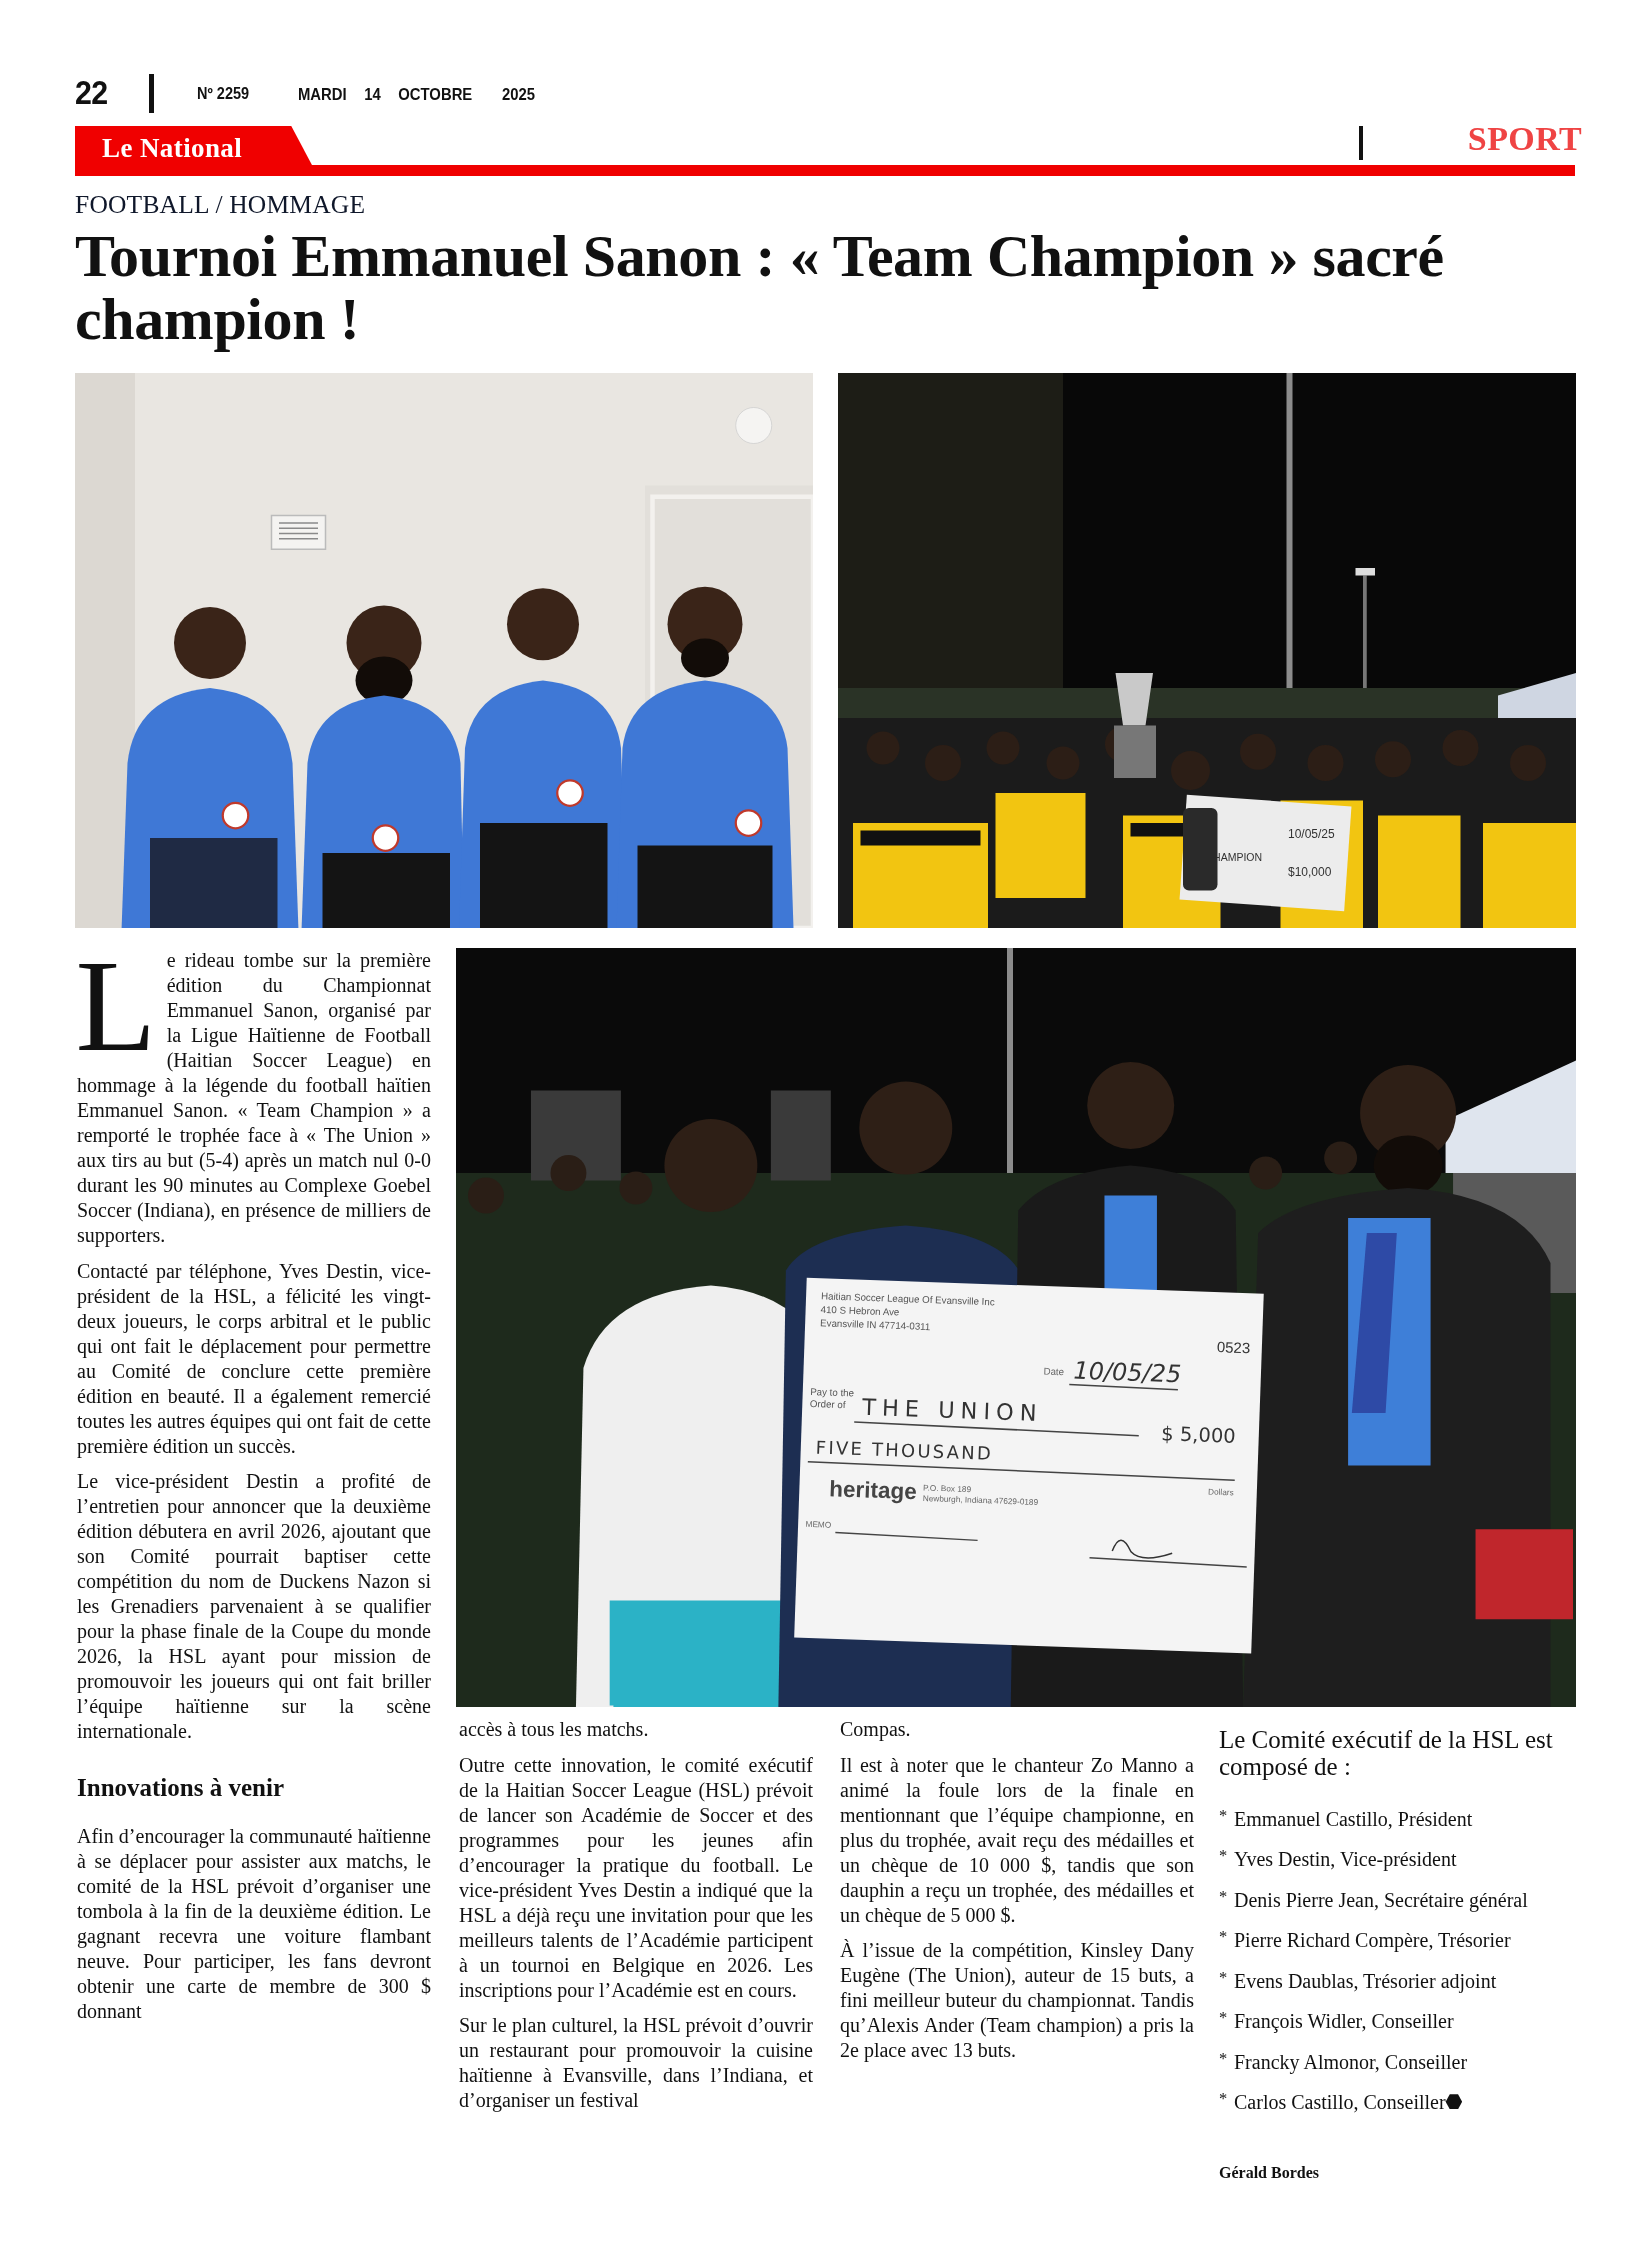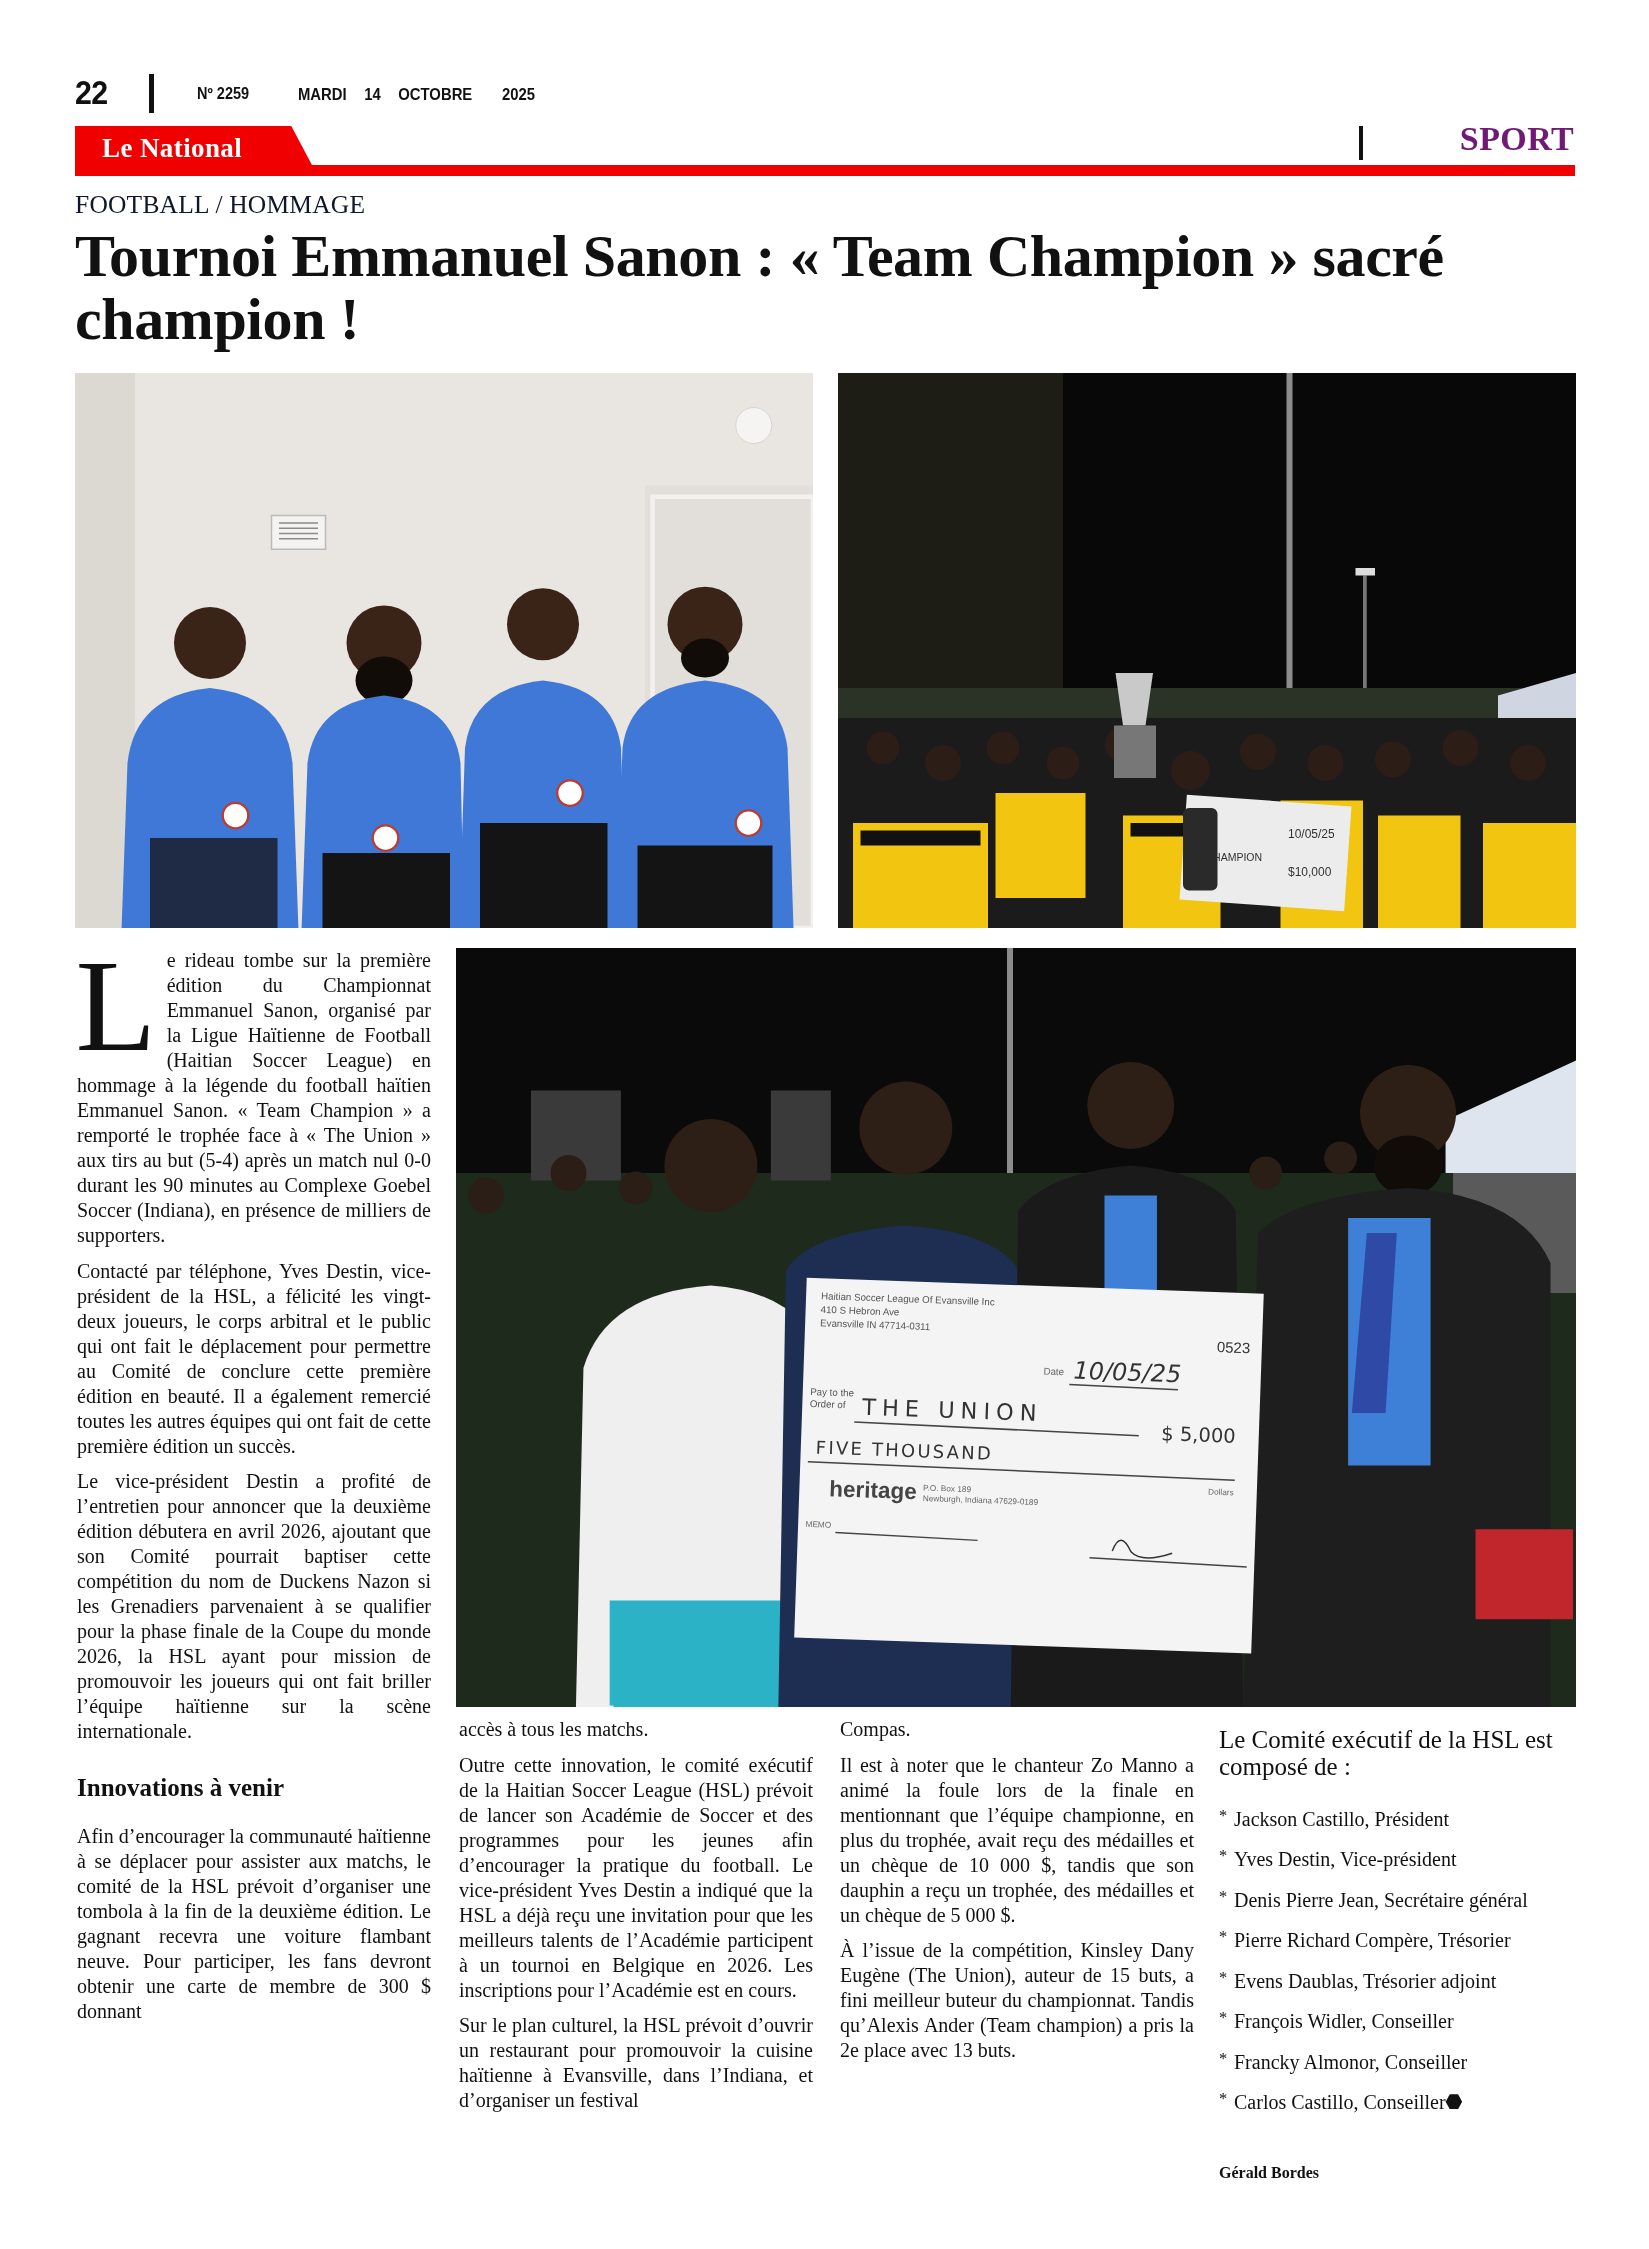--- a/index.html
+++ b/index.html
@@ -13,21 +13,21 @@
   .issue { font-family: "Liberation Sans", sans-serif; font-weight: 700; font-size: 16.5px; color: #111; transform: scaleX(0.88); transform-origin: left; }
   .dateline { position: absolute; left: 298px; top: 85px; font-family: "Liberation Sans", sans-serif; font-weight: 700; font-size: 16.5px; color: #111; display: flex; gap: 19.5px; transform: scaleX(0.9); transform-origin: left; }
   .dateline span:last-child { margin-left: 13.5px; }
 
   .brand-strip { position: absolute; left: 75px; top: 124px; width: 1500px; height: 52px; }
   .brand-tab { position: absolute; left: 0; top: 1.5px; width: 242px; height: 49px; background: #f00000;
                clip-path: polygon(0 0, 216px 0, 242px 49px, 0 49px); }
   .brand-name { position: absolute; left: 27px; top: 9px; font-family: "Liberation Serif", serif; font-weight: 700; font-size: 27px; color: #fff; letter-spacing: 0.4px; }
   .red-rule { position: absolute; left: 0; top: 41px; width: 1500px; height: 11.2px; background: #f00000; }
   .section-sep { position: absolute; left: 1359px; top: 126px; width: 3.7px; height: 34px; background: #111; }
-  .section-name { position: absolute; right: 76px; top: 120px; font-family: "Liberation Serif", serif; font-weight: 700; font-size: 34px; color: #701a75; letter-spacing: 0.4px; }
+  .section-name { position: absolute; right: 68px; top: 120px; font-family: "Liberation Serif", serif; font-weight: 700; font-size: 34px; color: #ef4444; letter-spacing: 0.4px; }
 
   
   .kicker { position: absolute; left: 75px; top: 190px; font-family: "Liberation Serif", serif; font-size: 25.5px; letter-spacing: 0.2px; color: #0f172a; }
   .headline { position: absolute; left: 75px; top: 225px; width: 1425px; font-family: "Liberation Serif", serif; font-weight: 700; font-size: 60px; line-height: 63px; color: #111; letter-spacing: -0.4px; }
 
   
   .photo { position: absolute; overflow: hidden; }
   .photo svg { display: block; width: 100%; height: 100%; }
   .photo-1 { left: 75px; top: 373px; width: 738px; height: 555px; }
   .photo-2 { left: 838px; top: 373px; width: 738px; height: 555px; }
@@ -247,21 +247,21 @@
 
 <div class="col col-3">
   <p>Compas.</p>
   <p>Il est à noter que le chanteur Zo Manno a animé la foule lors de la finale en mentionnant que l’équipe championne, en plus du trophée, avait reçu des médailles et un chèque de 10 000 $, tandis que son dauphin a reçu un trophée, des médailles et un chèque de 5 000 $.</p>
   <p>À l’issue de la compétition, Kinsley Dany Eugène (The Union), auteur de 15 buts, a fini meilleur buteur du championnat. Tandis qu’Alexis Ander (Team champion) a pris la 2e place avec 13 buts.</p>
 </div>
 
 <div class="col col-4">
   <h3 class="box-title">Le Comité exécutif de la HSL est composé de :</h3>
   <ul class="committee">
-    <li><span class="star">*</span><span>Jackson Castillo, Président</span></li>
+    <li><span class="star">*</span><span>Emmanuel Castillo, Président</span></li>
     <li><span class="star">*</span><span>Yves Destin, Vice-président</span></li>
     <li><span class="star">*</span><span>Denis Pierre Jean, Secrétaire général</span></li>
     <li><span class="star">*</span><span>Pierre Richard Compère, Trésorier</span></li>
     <li><span class="star">*</span><span>Evens Daublas, Trésorier adjoint</span></li>
     <li><span class="star">*</span><span>François Widler, Conseiller</span></li>
     <li><span class="star">*</span><span>Francky Almonor, Conseiller</span></li>
     <li><span class="star">*</span><span>Carlos Castillo, Conseiller</span><span class="end-mark"></span></li>
   </ul>
   <div class="byline">Gérald Bordes</div>
 </div>

